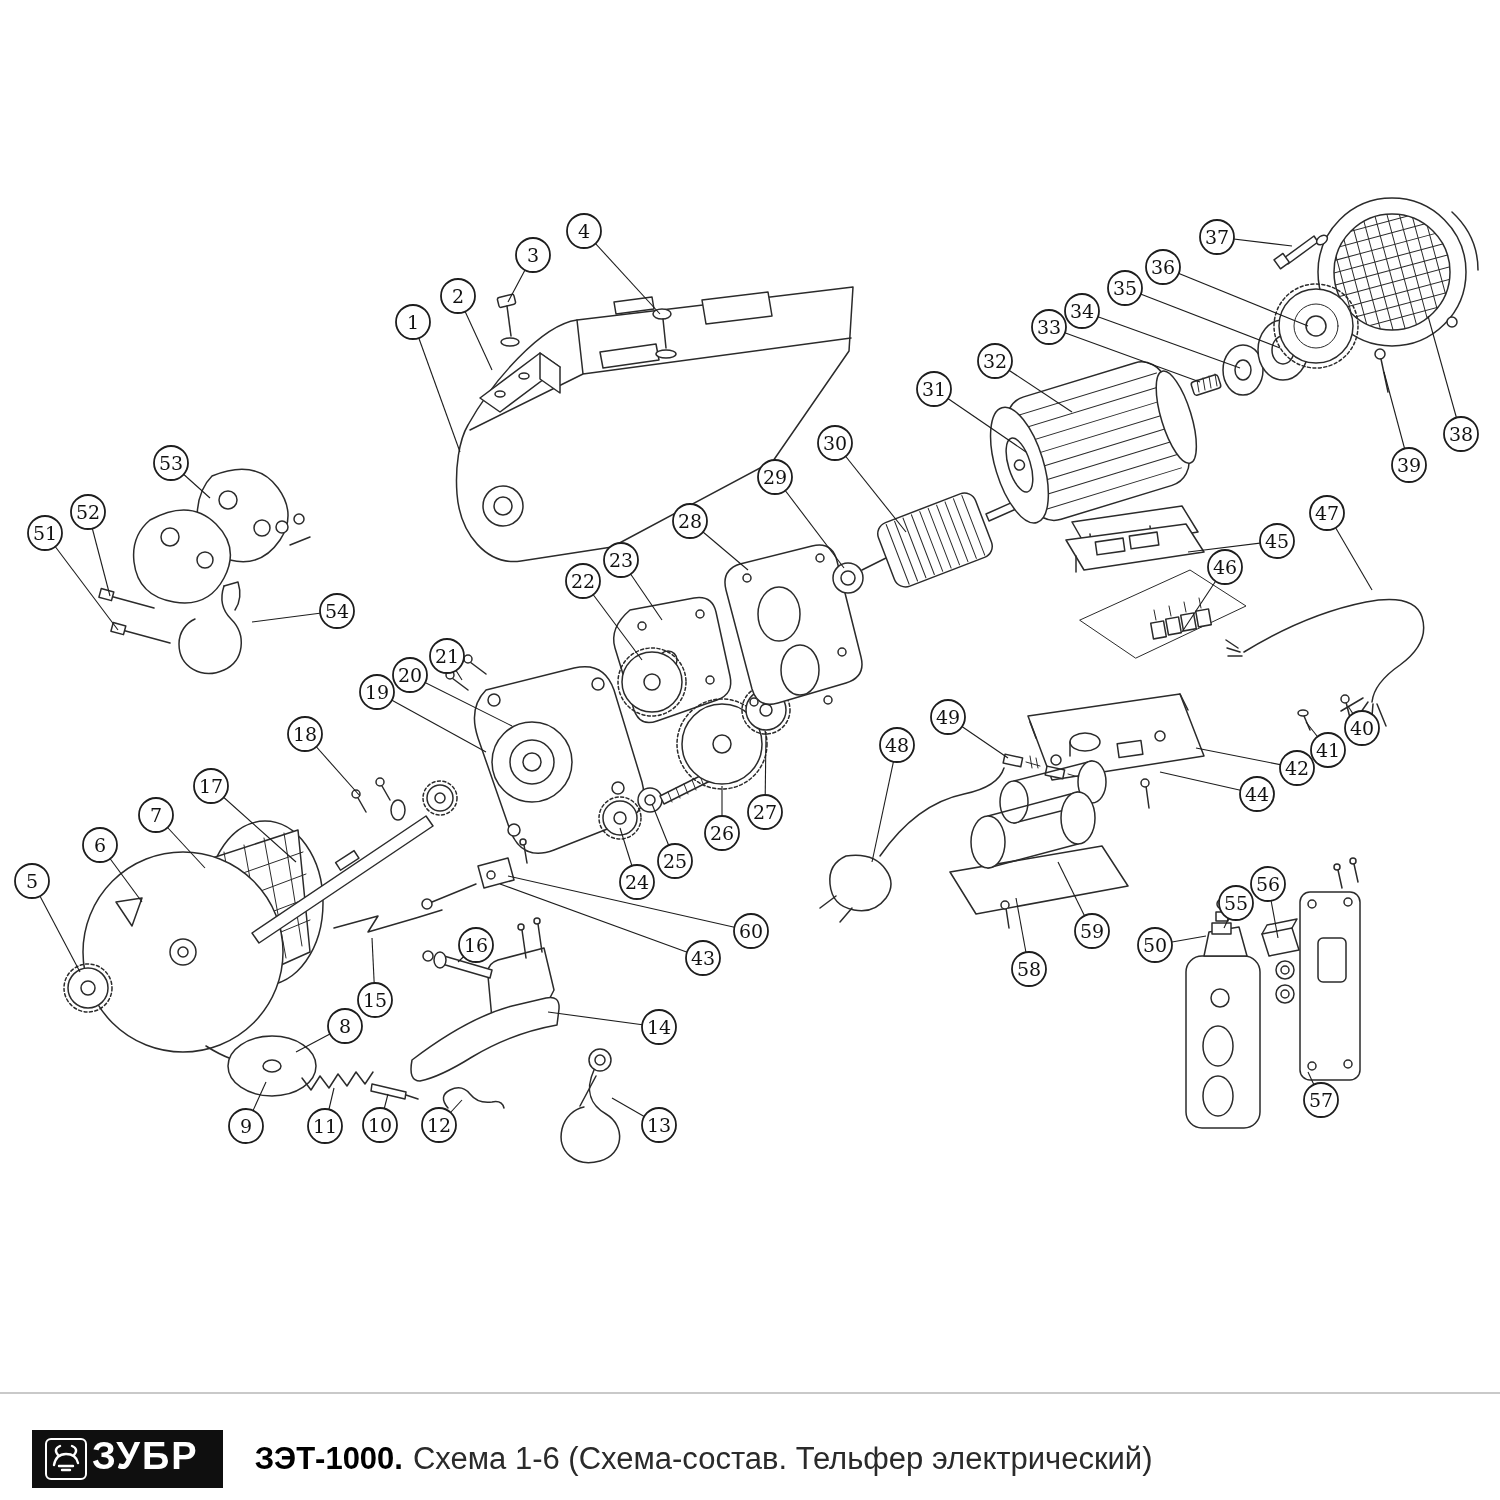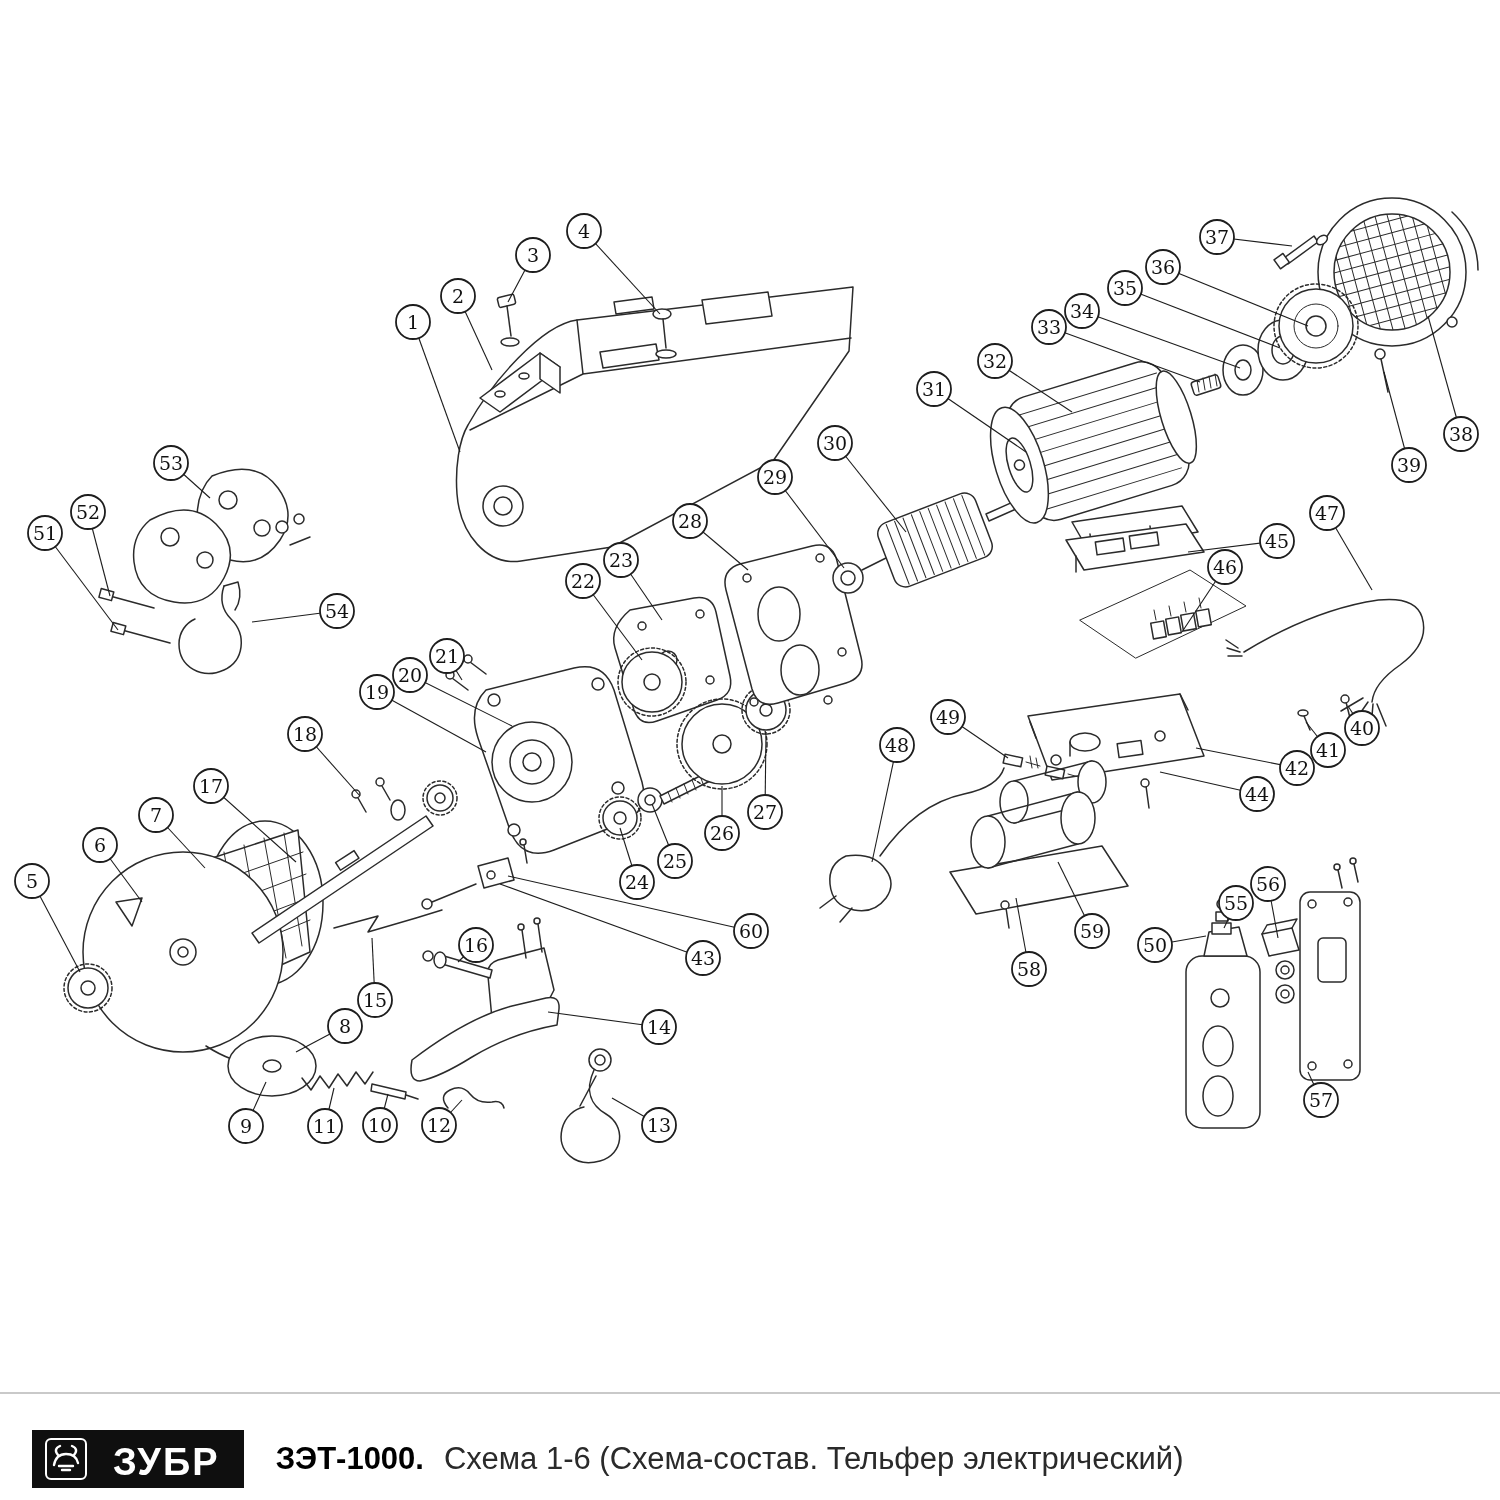--- a/index.html
+++ b/index.html
@@ -8,24 +8,24 @@
   .diagram-svg{position:absolute;top:0;left:0}
   .parts{fill:#fff;stroke:#2b2b2b;stroke-width:1.5;stroke-linecap:round;stroke-linejoin:round}
   .thin{stroke-width:1}
   .nofill{fill:none}
   .teeth{fill:none;stroke-dasharray:3 2.5}
   .balloon{fill:#fff;stroke:#1d1d1d;stroke-width:1.8}
   .leader{stroke:#1d1d1d;stroke-width:1.1}
   .balloon-num{font-family:"DejaVu Serif",serif;font-size:19px;fill:#111;text-anchor:middle}
   .footer{position:absolute;left:0;top:1392px;width:1500px;height:108px;border-top:2px solid #c9c9c9;
           padding:24px 0 0 32px;display:flex;align-items:center;gap:32px;background:#fff}
-  .logo{display:flex;align-items:flex-end;gap:25px;background:#0f0f0f;color:#fff;
+  .logo{display:flex;align-items:flex-start;gap:4px;background:#0f0f0f;color:#fff;
         padding:7px 24px 7px 12px;font-weight:bold;font-size:38px;letter-spacing:2px;line-height:1}
   .caption{font-size:31px;color:#2a2a2a;white-space:nowrap}
-  .model{font-weight:bold;color:#000;margin-right:20px}
+  .model{font-weight:bold;color:#000;margin-right:10px}
 </style>
 </head>
 <body>
 
 <div class="stage">
 
   <svg class="diagram-svg" width="1500" height="1390" viewBox="0 0 1500 1390" xmlns="http://www.w3.org/2000/svg">
     <defs>
       <clipPath id="fanclip">
           <circle cx="1392" cy="272" r="58"></circle>

